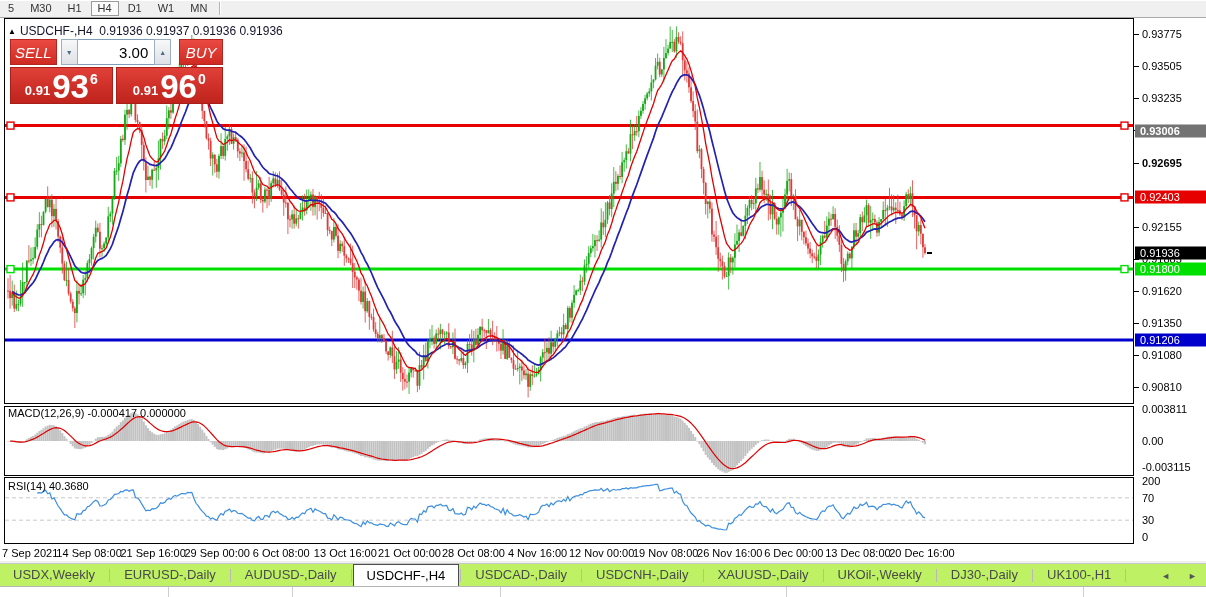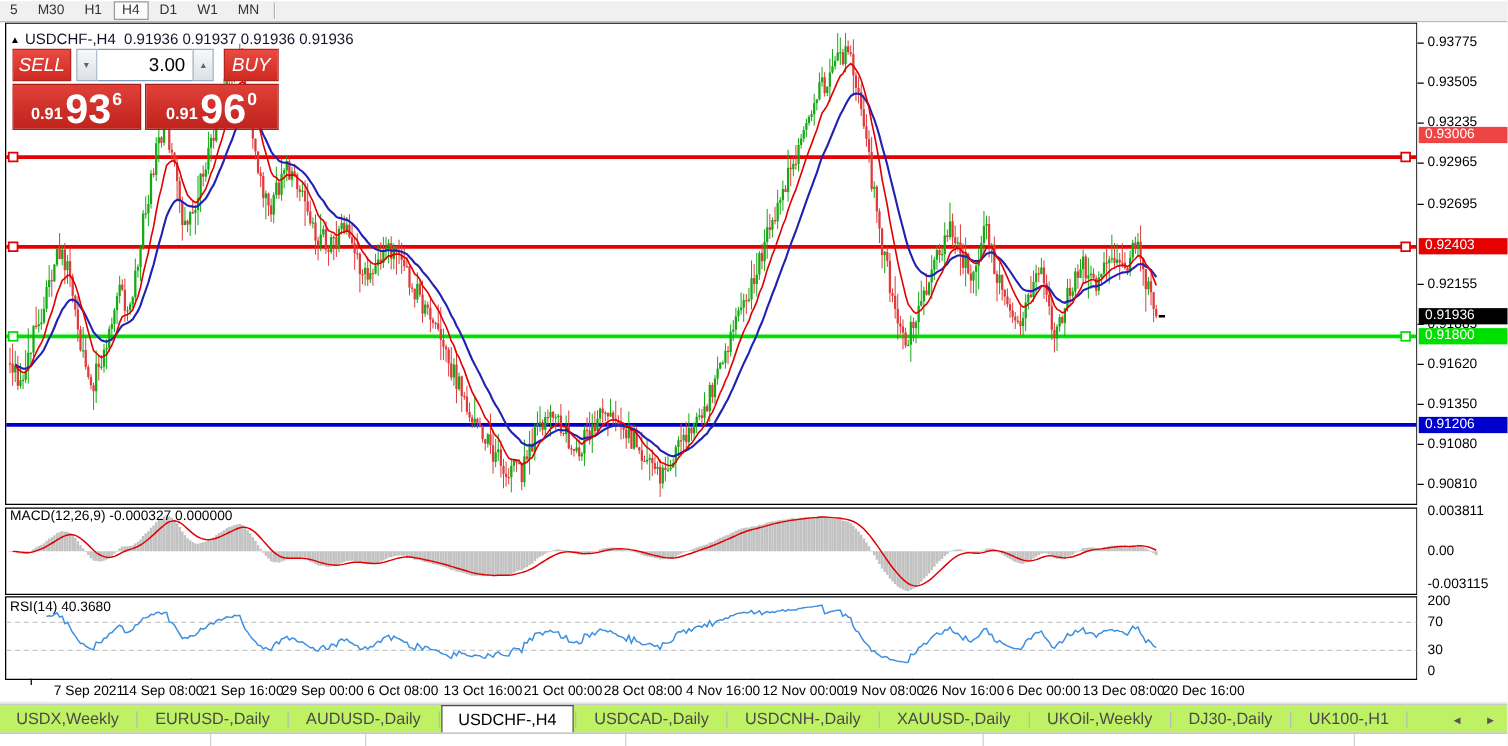--- a/index.html
+++ b/index.html
@@ -15,21 +15,21 @@
   .chart-title{position:absolute;left:8px;top:6px;font-size:12px;color:#14142a;white-space:nowrap;z-index:5;}
   .chart-title .arrow{font-size:8px;vertical-align:1px;margin-right:4px;color:#000;}
   .ind-label{position:absolute;font-size:11px;color:#000;white-space:nowrap;z-index:5;}
   
   .price-axis{position:absolute;left:1134px;top:0;width:72px;height:543px;background:#fff;}
   .p-tick{position:absolute;left:8px;font-size:11px;color:#000;transform:translateY(-50%);white-space:nowrap;}
   .p-dash{position:absolute;left:0;width:5px;height:1px;background:#000;}
   .p-label{position:absolute;left:1px;width:67px;height:13px;line-height:13px;font-size:11px;color:#fff;padding-left:5px;transform:translateY(-50%);z-index:6;white-space:nowrap;}
   .m-tick{position:absolute;left:8px;font-size:11px;color:#000;transform:translateY(-50%);white-space:nowrap;}
   
-  .date-axis{position:absolute;left:0;top:526px;width:1134px;height:17px;background:#fff;margin-left:41px;}
+  .date-axis{position:absolute;left:0;top:526px;width:1134px;height:17px;background:#fff;}
   .d-label{position:absolute;top:3px;font-size:11px;color:#000;white-space:nowrap;transform:translateX(-50%);}
   .d-label.first{transform:none;}
   
   .trade-panel{position:absolute;left:10px;top:21px;width:213px;z-index:8;}
   .tp-row1{display:flex;height:26px;}
   .btn-red{background:linear-gradient(#ea4a42,#cf2a22);color:#fff;font-size:15px;display:flex;align-items:center;justify-content:center;border:1px solid #b32620;font-style:italic;}
   .sell-btn{width:48px;}
   .buy-btn{width:45px;margin-left:8px;}
   .spin-btn{width:16px;margin-left:4px;background:linear-gradient(#f8f8f8,#dde1e6);border:1px solid #9daebf;display:flex;align-items:center;justify-content:center;font-size:7px;color:#4a6b8a;}
   .vol-field{width:76px;background:#fff;border:1px solid #7f9db9;border-left:none;border-right:none;font-size:15px;color:#000;display:flex;align-items:center;justify-content:flex-end;padding-right:6px;}
@@ -1459,47 +1459,47 @@
         <span class="pb-sup">6</span>
       </div>
       <div class="price-box buy">
         <span class="pb-small">0.91</span>
         <span class="pb-big">96</span>
         <span class="pb-sup">0</span>
       </div>
     </div>
   </div>
 
-  <div class="ind-label" style="left:8px;top:389px;">MACD(12,26,9) -0.000327 0.000000</div>
+  <div class="ind-label" style="left:8px;top:389px;">MACD(12,26,9) -0.000417 0.000000</div>
   <div class="ind-label" style="left:8px;top:462px;">RSI(14) 40.3680</div>
 
   <div class="price-axis" id="price-axis">
       <div class="p-dash" style="top: 16px;"></div>
       <div class="p-tick" style="top: 16px;">0.93775</div>
       <div class="p-dash" style="top: 48.1462px;"></div>
       <div class="p-tick" style="top: 48.1462px;">0.93505</div>
       <div class="p-dash" style="top: 80.2924px;"></div>
       <div class="p-tick" style="top: 80.2924px;">0.93235</div>
       <div class="p-dash" style="top: 112.439px;"></div>
       <div class="p-tick" style="top: 112.439px;">0.92965</div>
       <div class="p-dash" style="top: 144.585px;"></div>
-      <div class="p-tick" style="top: 144.585px;">0.92695</div>
+      <div class="p-tick" style="top: 144.585px; font-weight: bold;">0.92695</div>
       <div class="p-dash" style="top: 208.877px;"></div>
       <div class="p-tick" style="top: 208.877px;">0.92155</div>
       <div class="p-dash" style="top: 241.023px;"></div>
       <div class="p-tick" style="top: 241.023px;">0.91885</div>
       <div class="p-dash" style="top: 272.574px;"></div>
       <div class="p-tick" style="top: 272.574px;">0.91620</div>
       <div class="p-dash" style="top: 304.72px;"></div>
       <div class="p-tick" style="top: 304.72px;">0.91350</div>
       <div class="p-dash" style="top: 336.867px;"></div>
       <div class="p-tick" style="top: 336.867px;">0.91080</div>
       <div class="p-dash" style="top: 369.013px;"></div>
       <div class="p-tick" style="top: 369.013px;">0.90810</div>
-      <div class="p-label" style="top: 90px; background: #ef4444; color: rgb(255, 255, 255);">0.93006</div>
+      <div class="p-label" style="top: 113px; background: #737373; color: rgb(255, 255, 255); font-weight: bold;">0.93006</div>
       <div class="p-label" style="top: 179.35px; background: rgb(230, 0, 0); color: rgb(255, 255, 255);">0.92403</div>
       <div class="p-label" style="top: 251.143px; background: rgb(0, 224, 0); color: rgb(255, 255, 255);">0.91800</div>
       <div class="p-label" style="top: 321.865px; background: rgb(0, 0, 204); color: rgb(255, 255, 255);">0.91206</div>
       <div class="p-label" style="top: 234.951px; background: rgb(0, 0, 0); color: rgb(255, 255, 255);">0.91936</div>
       <div class="m-tick" style="top: 391.087px;">0.003811</div>
       <div class="m-tick" style="top: 423px;">0.00</div>
       <div class="m-tick" style="top: 449.085px;">-0.003115</div>
       <div class="m-tick" style="top: 463px;">200</div>
       <div class="m-tick" style="top: 479.8px;">70</div>
       <div class="m-tick" style="top: 502.2px;">30</div>

